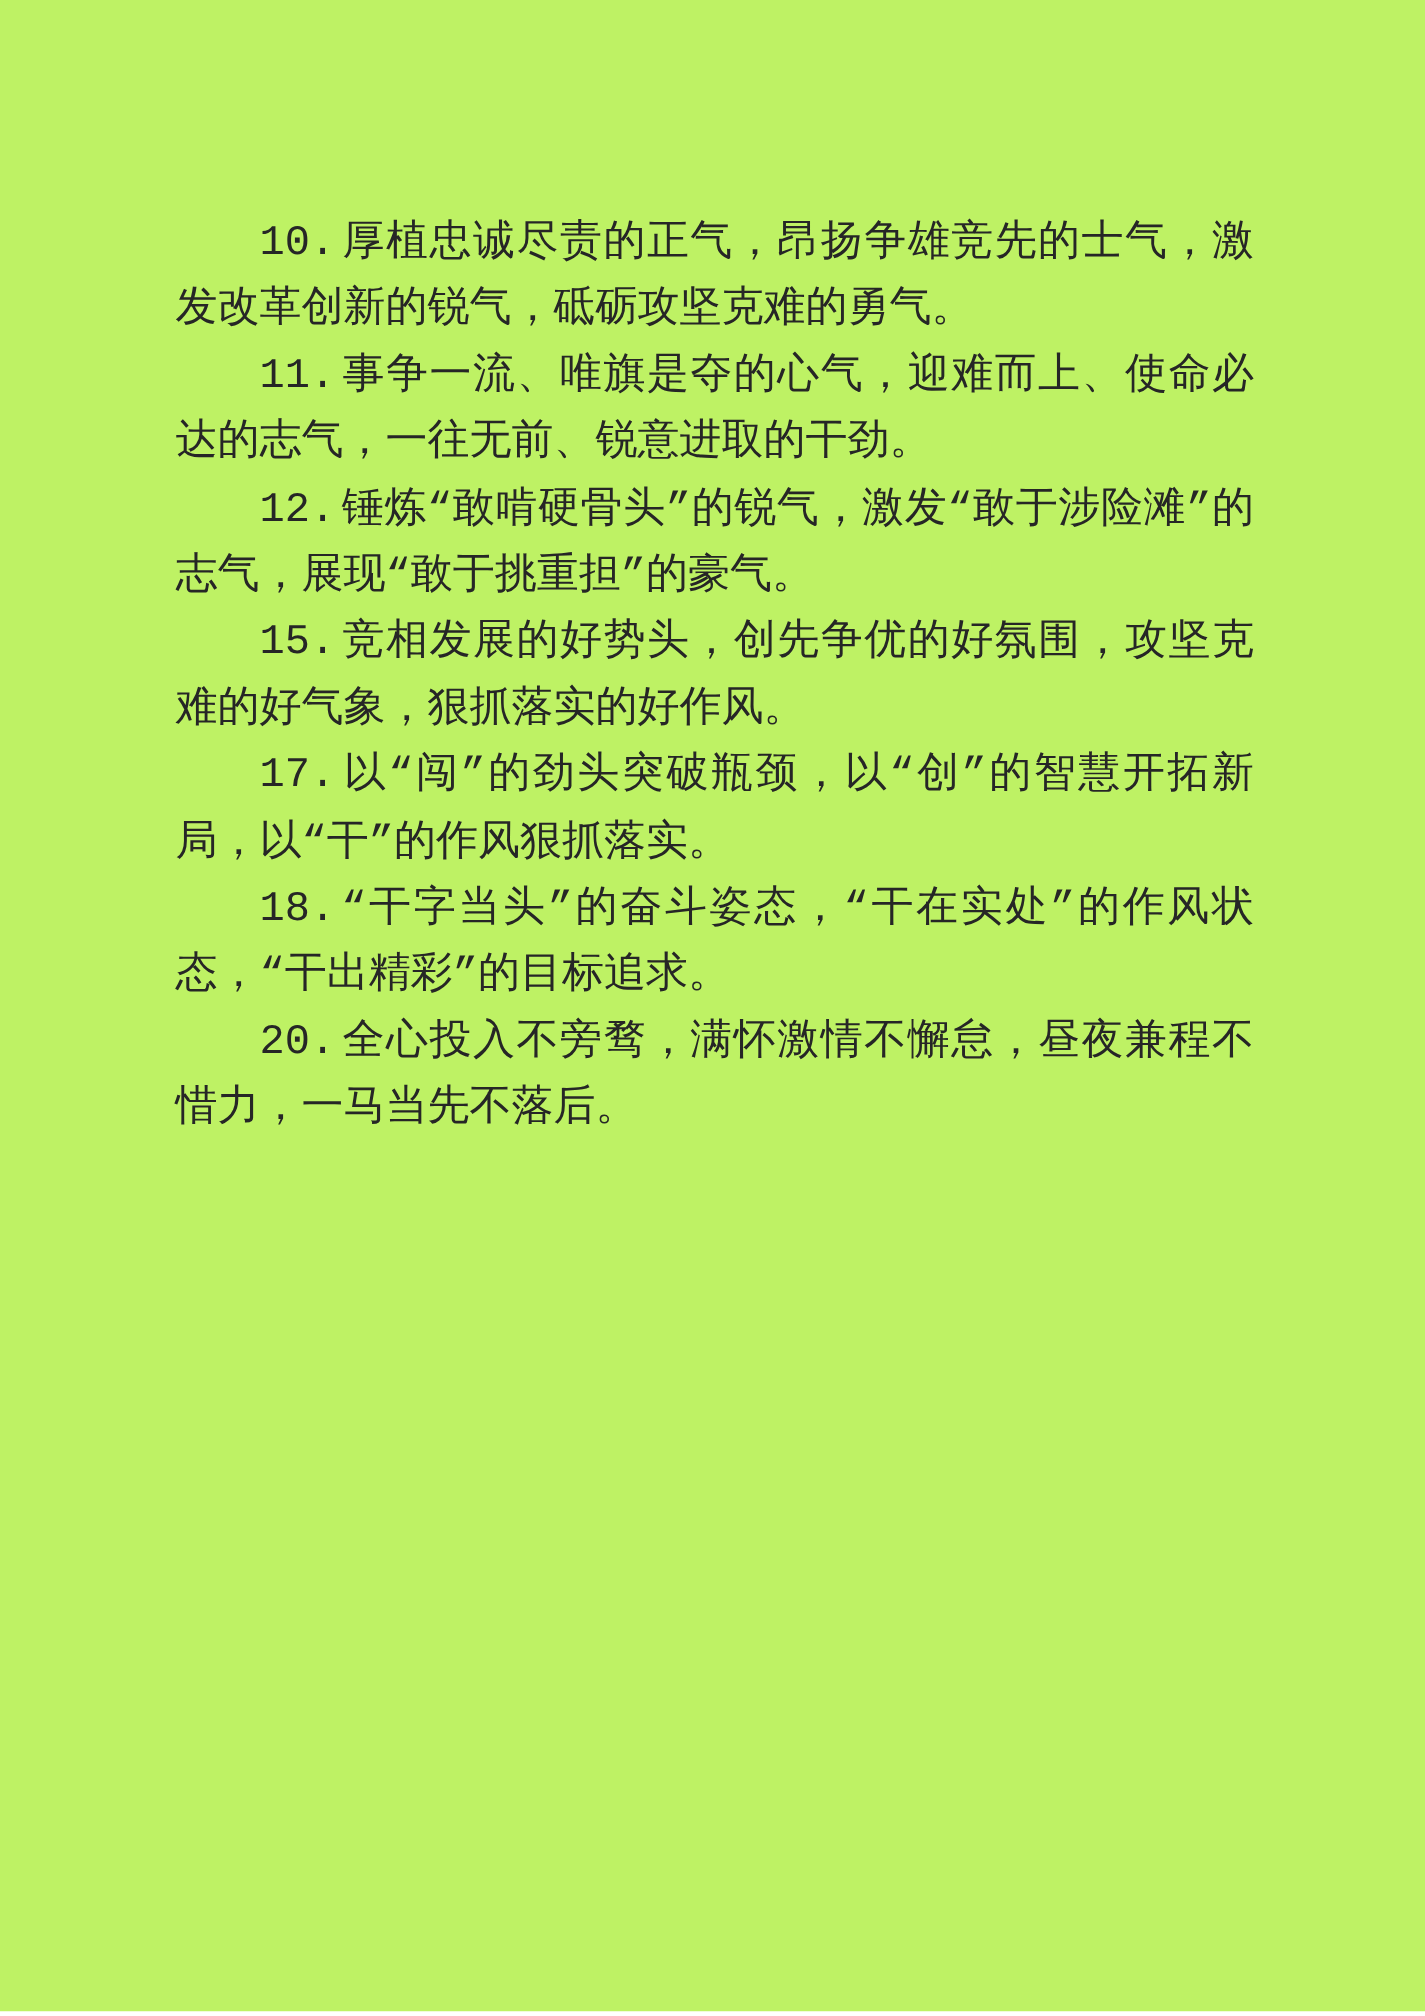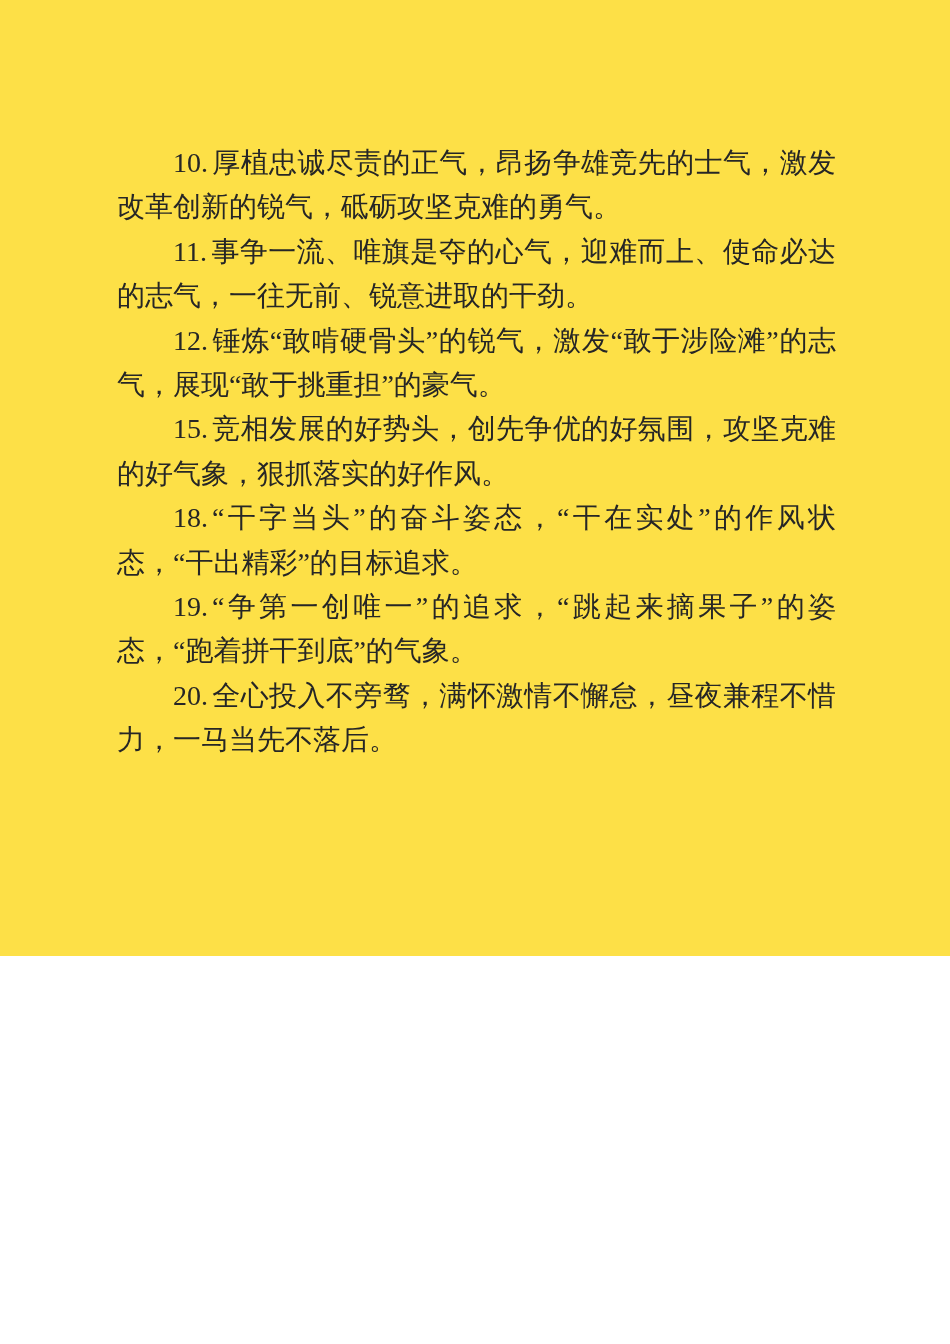--- a/index.html
+++ b/index.html
@@ -3,24 +3,24 @@
 <meta charset="utf-8">
 <style>
   html, body {
     margin: 0;
     padding: 0;
     background: #ffffff;
   }
   .page {
     position: relative;
     width: 950px;
-    height: 956px;
-    background: #fde047;
+    height: 1341px;
+    background: #bef264;
     overflow: hidden;
-    font-family: Liberation Serif, serif;
+    font-family: Liberation Mono, monospace;
   }
   .text-block {
     position: absolute;
     left: 117px;
     top: 141px;
     width: 719px;
     color: #262626;
     font-size: 28px;
     line-height: 44.4px;
     text-align: justify;
@@ -45,21 +45,21 @@
 
     <p class="para"><span class="num">11.</span><span class="txt">事争一流、唯旗是夺的心气，迎难而上、使命必达的志气，一往无前、锐意进取的干劲。</span></p>
 
     <p class="para"><span class="num">12.</span><span class="txt">锤炼“敢啃硬骨头”的锐气，激发“敢于涉险滩”的志气，展现“敢于挑重担”的豪气。</span></p>
 
 
 
     <p class="para"><span class="num">15.</span><span class="txt">竞相发展的好势头，创先争优的好氛围，攻坚克难的好气象，狠抓落实的好作风。</span></p>
 
 
+    <p class="para"><span class="num">17.</span><span class="txt">以“闯”的劲头突破瓶颈，以“创”的智慧开拓新局，以“干”的作风狠抓落实。</span></p>
 
     <p class="para"><span class="num">18.</span><span class="txt">“干字当头”的奋斗姿态，“干在实处”的作风状态，“干出精彩”的目标追求。</span></p>
 
-    <p class="para"><span class="num">19.</span><span class="txt">“争第一创唯一”的追求，“跳起来摘果子”的姿态，“跑着拼干到底”的气象。</span></p>
 
     <p class="para"><span class="num">20.</span><span class="txt">全心投入不旁骛，满怀激情不懈怠，昼夜兼程不惜力，一马当先不落后。</span></p>
 
   </div>
 </div>
 
 </body></html>

